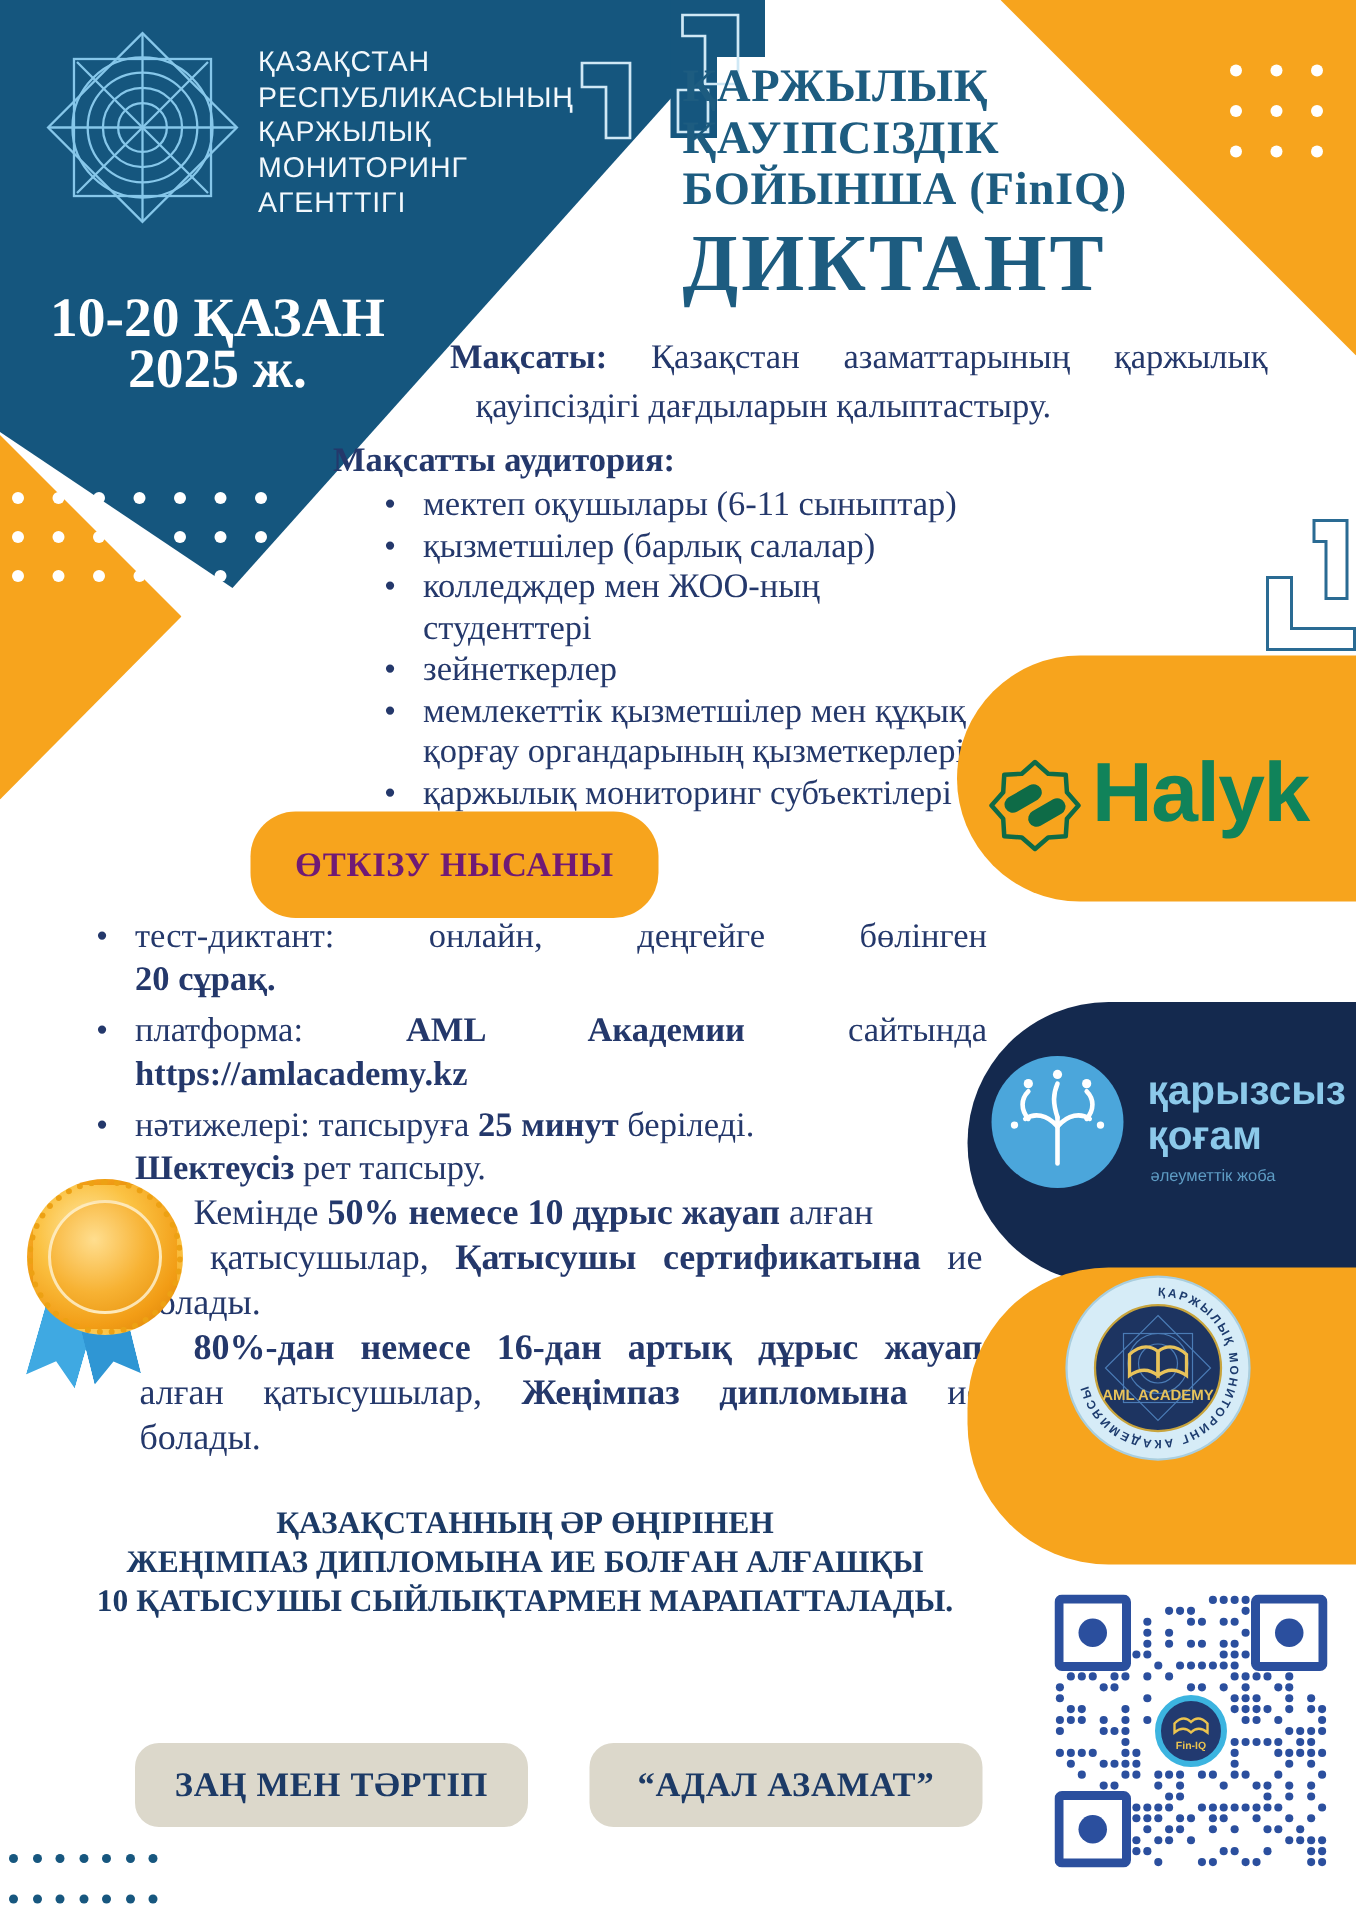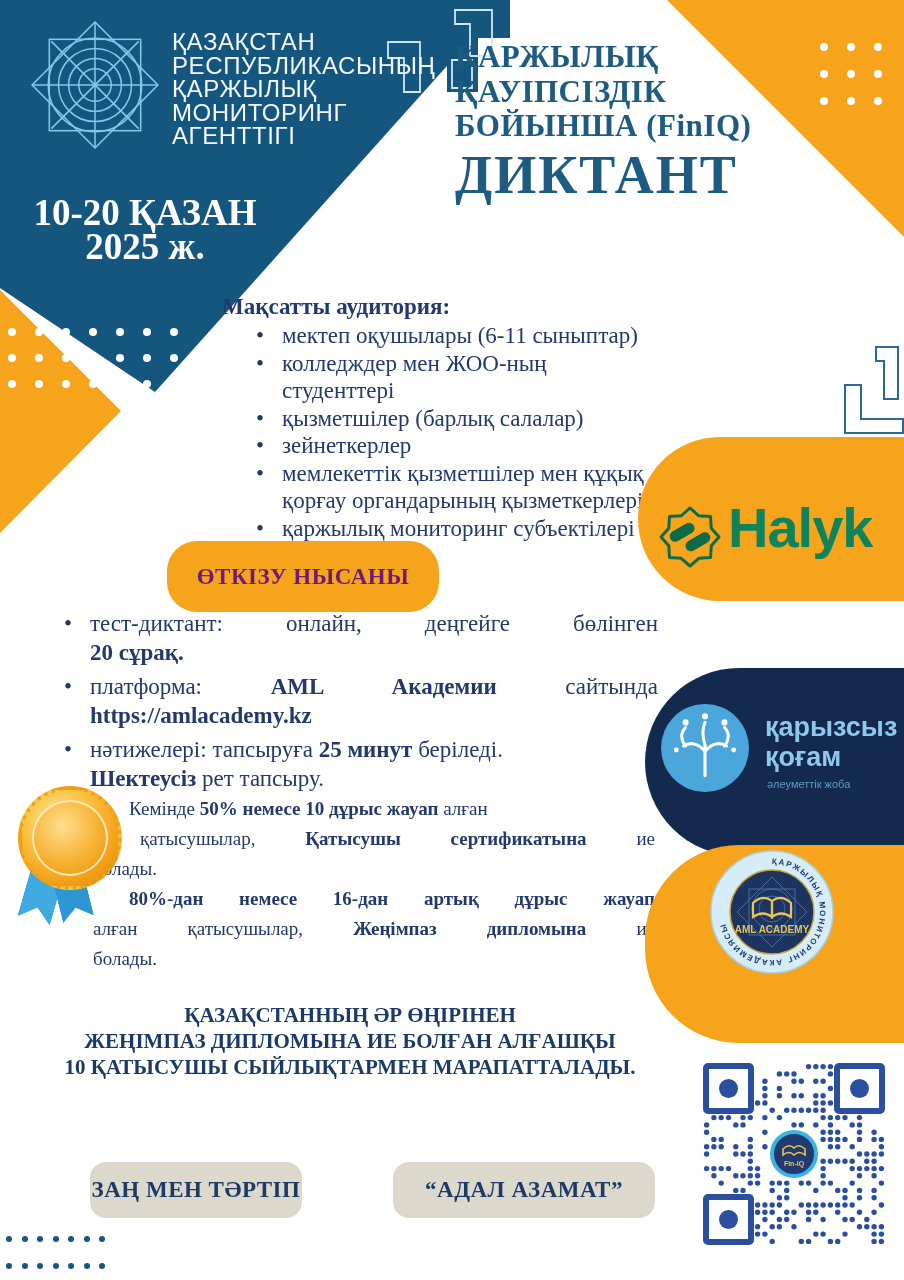--- a/index.html
+++ b/index.html
@@ -5,21 +5,21 @@
   html,body{margin:0;padding:0;background:#fff;}
   .poster{position:relative;width:904px;height:1280px;background:#fff;overflow:hidden;
           font-family:"Liberation Serif","DejaVu Serif",serif;color:#24386B;}
   .abs{position:absolute;}
   
   .blue-main{position:absolute;inset:0;background:#15567E;clip-path:polygon(0 0,506px 0,155px 392px,0 288px);}
   .orange-diamond{position:absolute;inset:0;background:#F7A41D;clip-path:polygon(0 290px,121px 411px,0 533px);}
   .orange-tr{position:absolute;inset:0;background:#F7A41D;clip-path:polygon(667px 0,904px 0,904px 237px);}
   
   .agency{left:172px;top:30px;width:270px;font-family:"Liberation Sans","DejaVu Sans",sans-serif;
-          font-size:24px;line-height:23.5px;color:#F2F8FC;letter-spacing:.6px;font-weight:500;}
+          font-size:19px;line-height:23.5px;color:#F2F8FC;letter-spacing:.6px;font-weight:500;}
   .date{left:25px;top:196px;width:240px;text-align:center;color:#fff;font-weight:700;font-size:37px;line-height:34px;}
   
   .title{left:455px;top:40px;color:#1D5C80;font-weight:700;}
   .title div{font-size:31px;line-height:34.5px;letter-spacing:.5px;}
   .title .big{font-size:54px;line-height:58px;letter-spacing:2px;margin-top:2px;}
   
   .purpose{left:300px;top:221px;width:545px;font-size:23px;line-height:33px;}
   .jst{text-align:justify;text-align-last:justify;}
   .b{font-weight:700;}
   .indp{padding-left:17px;}
@@ -40,27 +40,27 @@
   
   .medal{left:18px;top:786px;width:104px;height:104px;border-radius:50%;z-index:3;
          background:radial-gradient(circle at 38% 32%,#FFE9A8 0%,#FBC243 38%,#F29D16 72%,#D97F06 100%);
          border:4px dotted #EDA113;box-sizing:border-box;}
   .medal::after{content:"";position:absolute;inset:10px;border-radius:50%;border:2px solid rgba(255,245,215,.8);
          background:radial-gradient(circle at 40% 34%,#FFDE8F 0%,#F7B233 55%,#E8920C 100%);}
   .rib{position:absolute;background:#3FA9E2;z-index:2;clip-path:polygon(0 0,100% 0,100% 100%,50% 74%,0 100%);}
   .rib1{left:24px;top:868px;width:34px;height:54px;transform:rotate(16deg);}
   .rib2{left:57px;top:874px;width:32px;height:46px;transform:rotate(-14deg);background:#2F96D4;}
   
-  .award{left:93px;top:794px;width:562px;font-size:19px;line-height:30px;}
+  .award{left:93px;top:794px;width:562px;font-size:24px;line-height:30px;}
   
   .prize{left:40px;top:1002px;width:620px;text-align:center;font-weight:700;font-size:21px;line-height:26px;color:#1C3A66;}
   
   .btn-gray{top:1162px;height:56px;background:#DCD8CB;border-radius:16px;display:flex;align-items:center;
             justify-content:center;font-size:23px;font-weight:700;color:#1C3A66;letter-spacing:.5px;}
-  .bg1{left:90px;width:212px;}
+  .bg1{left:90px;width:262px;}
   .bg2{left:393px;width:262px;}
   
   .pill{position:absolute;right:0;}
   .halyk-pill{left:638px;top:437px;width:266px;height:164px;background:#F7A41D;border-radius:100px 0 0 100px;}
   .halyk-txt{position:absolute;left:90px;top:58px;font-family:"Liberation Sans","DejaVu Sans",sans-serif;
              font-size:56px;font-weight:700;color:#10835A;letter-spacing:-1px;}
   .navy-pill{left:645px;top:668px;width:259px;height:188px;background:#14294E;border-radius:94px 0 0 94px;}
   .q-circle{position:absolute;left:16px;top:36px;width:88px;height:88px;border-radius:50%;background:#4BA6DB;}
   .q-txt{position:absolute;left:120px;top:44px;font-family:"Liberation Sans","DejaVu Sans",sans-serif;
          font-weight:700;font-size:27px;line-height:30px;color:#8CC9EA;}
@@ -117,32 +117,36 @@
     <div>2025 ж.</div>
   </div>
 
   <div class="abs title">
     <div>ҚАРЖЫЛЫҚ</div>
     <div>ҚАУІПСІЗДІК</div>
     <div>БОЙЫНША (FinIQ)</div>
     <div class="big">ДИКТАНТ</div>
   </div>
 
+  <div class="abs purpose">
+      <div class="jst"><span class="b">Мақсаты:</span><span> Қазақстан азаматтарының қаржылық</span></div>
+      <div class="indp"><span>қауіпсіздігі дағдыларын қалыптастыру.</span></div>
+    </div>
 
   <div class="abs aud-label">Мақсатты аудитория:</div>
   <ul class="abs aud-list">
       <li>
         <div>мектеп оқушылары (6-11 сыныптар)</div>
       </li>
       <li>
+        <div>қызметшілер (барлық салалар)</div>
+      </li>
+      <li>
         <div>колледждер мен ЖОО-ның</div>
         <div>студенттері</div>
-      </li>
-      <li>
-        <div>қызметшілер (барлық салалар)</div>
       </li>
       <li>
         <div>зейнеткерлер</div>
       </li>
       <li>
         <div>мемлекеттік қызметшілер мен құқық</div>
         <div>қорғау органдарының қызметкерлері</div>
       </li>
       <li>
         <div>қаржылық мониторинг субъектілері</div>

